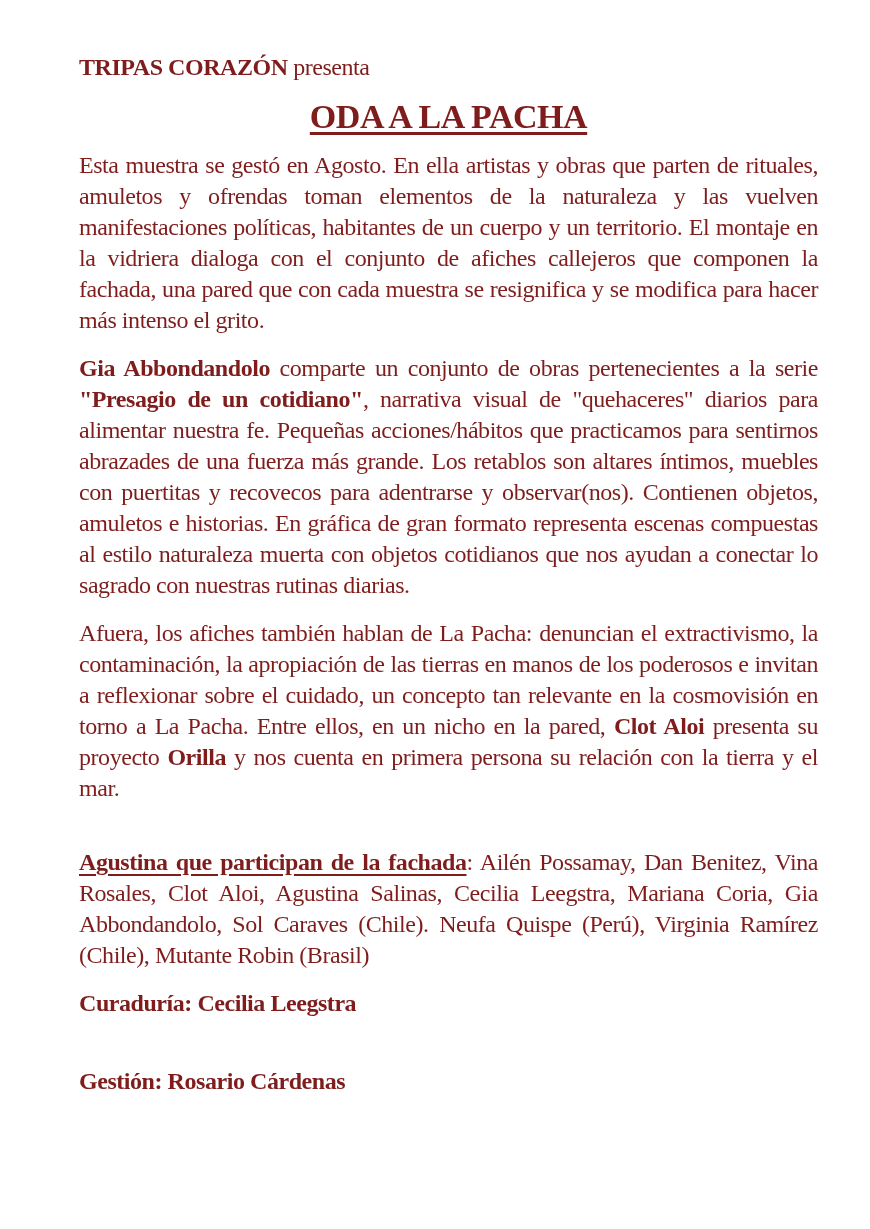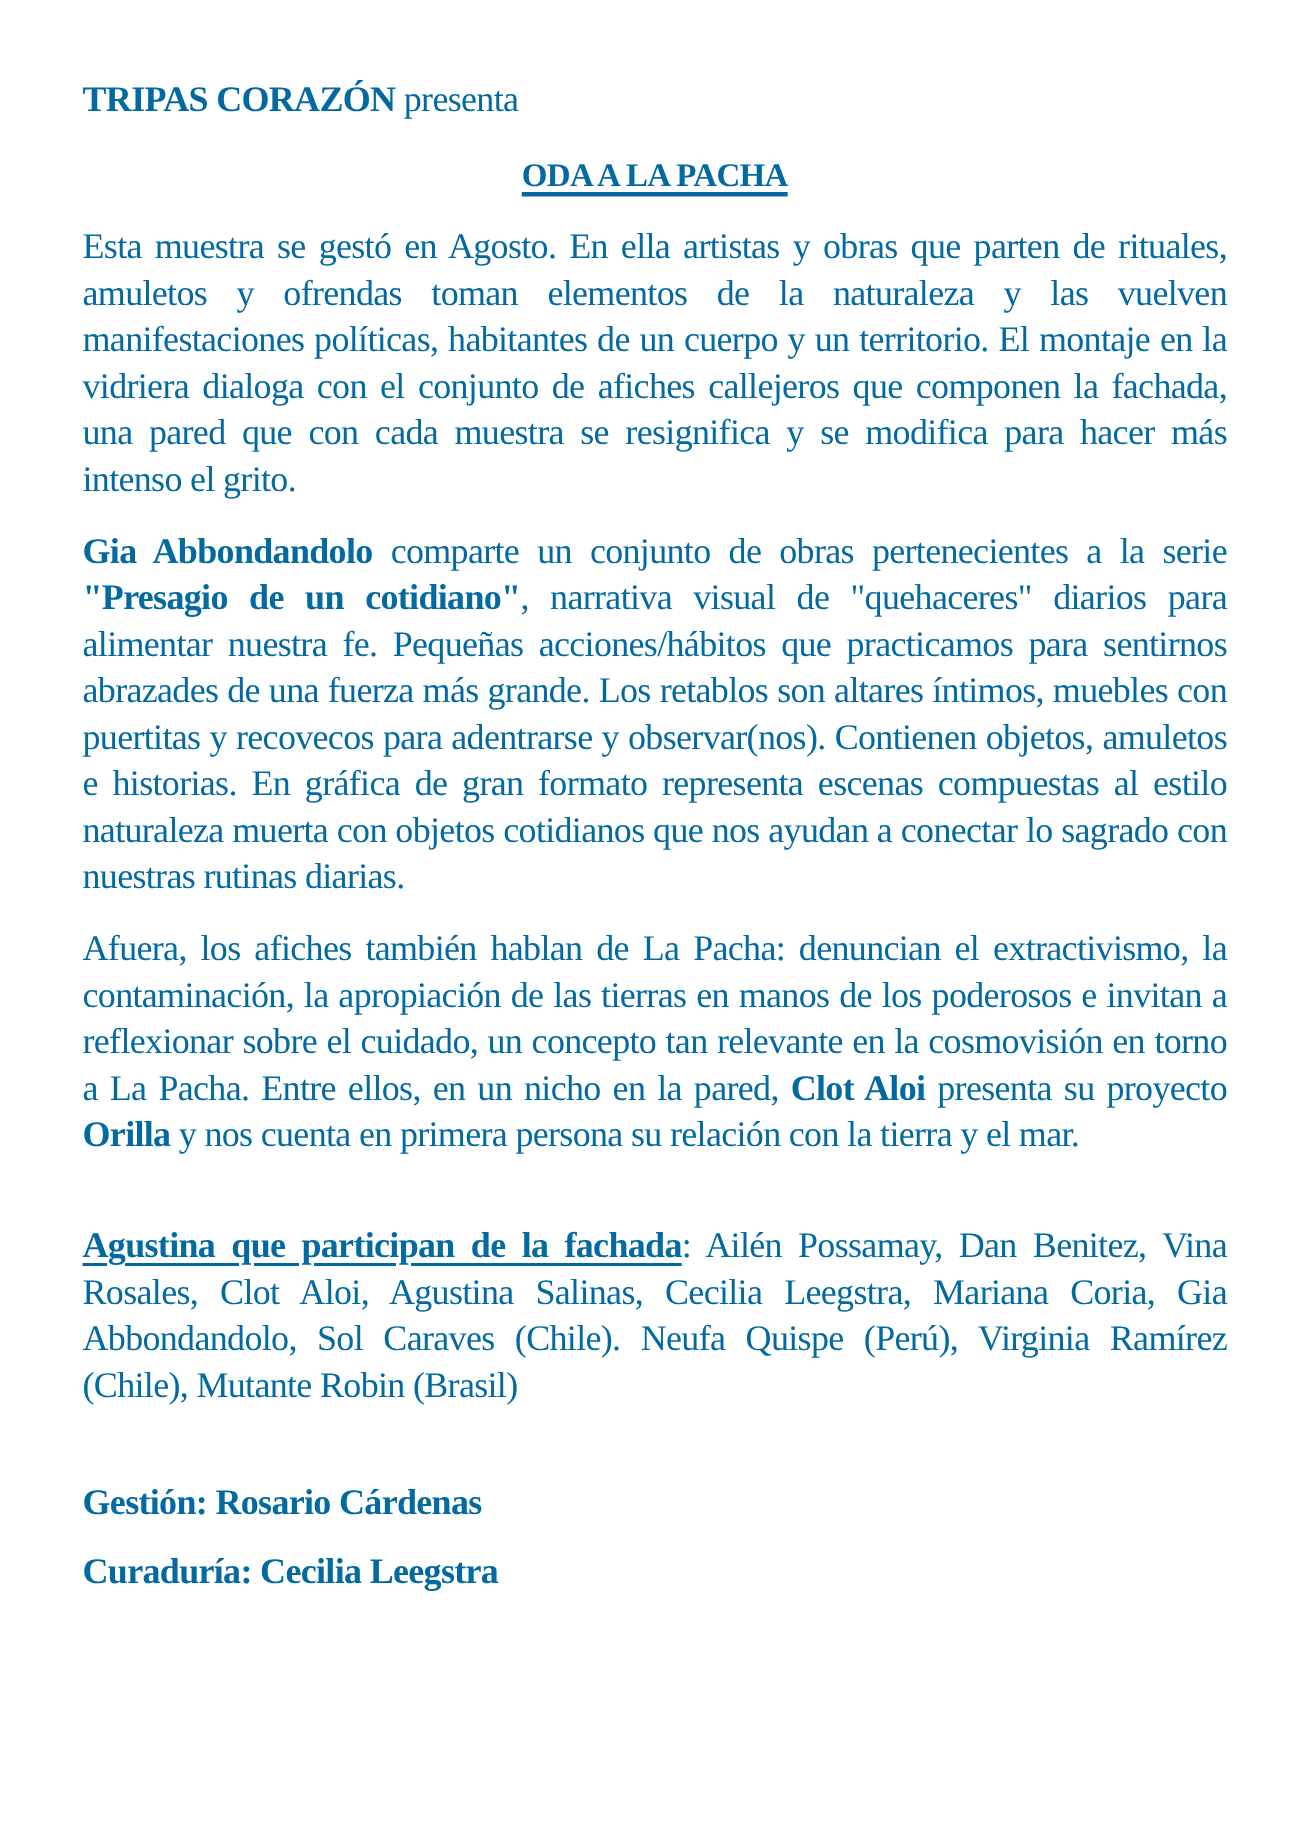--- a/index.html
+++ b/index.html
@@ -10,39 +10,39 @@
   }
   body {
     width: 870px;
     height: 1229px;
     overflow: hidden;
   }
   .page {
     box-sizing: border-box;
     width: 870px;
     height: 1229px;
-    padding: 52px 52px 0 55px;
+    padding: 52px 52px 0 79px;
     background: #ffffff;
-    color: #0369a1;
+    color: #7f1d1d;
     font-family: "Liberation Serif", "DejaVu Serif", serif;
     font-size: 24px;
     line-height: 31px;
     letter-spacing: -0.45px;
   }
   .presenter-line {
     margin: 0 0 17px 0;
     text-align: left;
   }
   .presenter-line .brand {
     font-weight: bold;
   }
   .doc-title {
     margin: 0 0 17px 0;
     text-align: center;
-    font-size: 22px;
+    font-size: 34px;
     font-weight: bold;
     line-height: 33px;
   }
   .doc-title .title-text {
     text-decoration: underline;
     text-decoration-thickness: 2.5px;
     text-underline-offset: 4px;
   }
   .body-par {
     margin: 0 0 17px 0;
@@ -78,17 +78,17 @@
   <h1 class="doc-title"><span class="title-text">ODA A LA PACHA</span></h1>
 
   <p class="body-par"><span>Esta muestra se gestó en Agosto. En ella artistas y obras que parten de rituales, amuletos y ofrendas toman elementos de la naturaleza y las vuelven manifestaciones políticas,  habitantes de un cuerpo y un territorio. El montaje en la vidriera dialoga con el conjunto de afiches callejeros que componen la fachada, una pared que con cada muestra se resignifica y se modifica para hacer más intenso el grito.</span></p>
 
   <p class="body-par"><span class="b">Gia Abbondandolo</span><span> comparte un conjunto de obras pertenecientes a la serie </span><span class="b">"Presagio de un cotidiano"</span><span>, narrativa visual de "quehaceres" diarios para alimentar nuestra fe. Pequeñas acciones/hábitos que  practicamos para sentirnos abrazades de una fuerza más grande. Los retablos son altares íntimos, muebles con puertitas y recovecos para adentrarse y observar(nos). Contienen objetos, amuletos e historias. En gráfica de gran formato representa escenas compuestas al estilo naturaleza muerta con objetos cotidianos que nos ayudan a conectar lo sagrado con nuestras rutinas diarias.</span></p>
 
   <p class="body-par"><span>Afuera, los afiches también hablan de La Pacha: denuncian el extractivismo, la contaminación, la apropiación de las tierras en manos de los poderosos e invitan a reflexionar sobre el cuidado, un concepto tan relevante en la cosmovisión en torno a La Pacha. Entre ellos, en un nicho en la pared, </span><span class="b">Clot Aloi</span><span> presenta su proyecto </span><span class="b">Orilla</span><span> y nos cuenta en primera persona su relación con la tierra y el mar.</span></p>
 
   <p class="body-par par-artists"><span class="b u">Agustina que participan de la fachada</span><span>: Ailén Possamay, Dan Benitez, Vina Rosales, Clot Aloi, Agustina Salinas, Cecilia Leegstra, Mariana Coria, Gia Abbondandolo, Sol Caraves (Chile). Neufa Quispe (Perú), Virginia Ramírez (Chile), Mutante Robin (Brasil)</span></p>
 
+  <p class="credit">Curaduría: Cecilia Leegstra</p>
+
   <p class="credit credit-first">Gestión: Rosario Cárdenas</p>
-
-  <p class="credit">Curaduría: Cecilia Leegstra</p>
 
 </div>
 
 </body></html>

